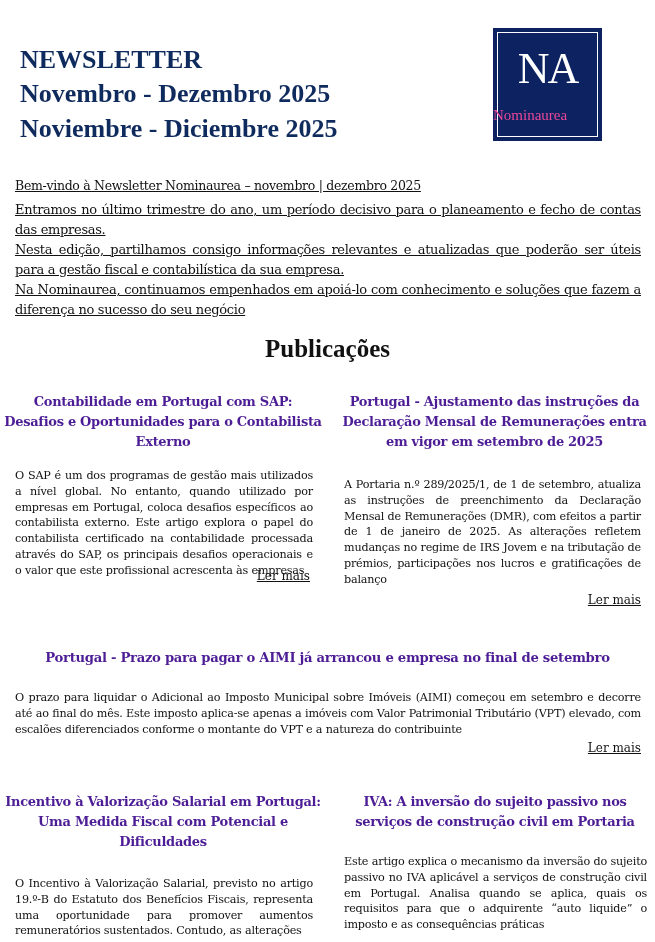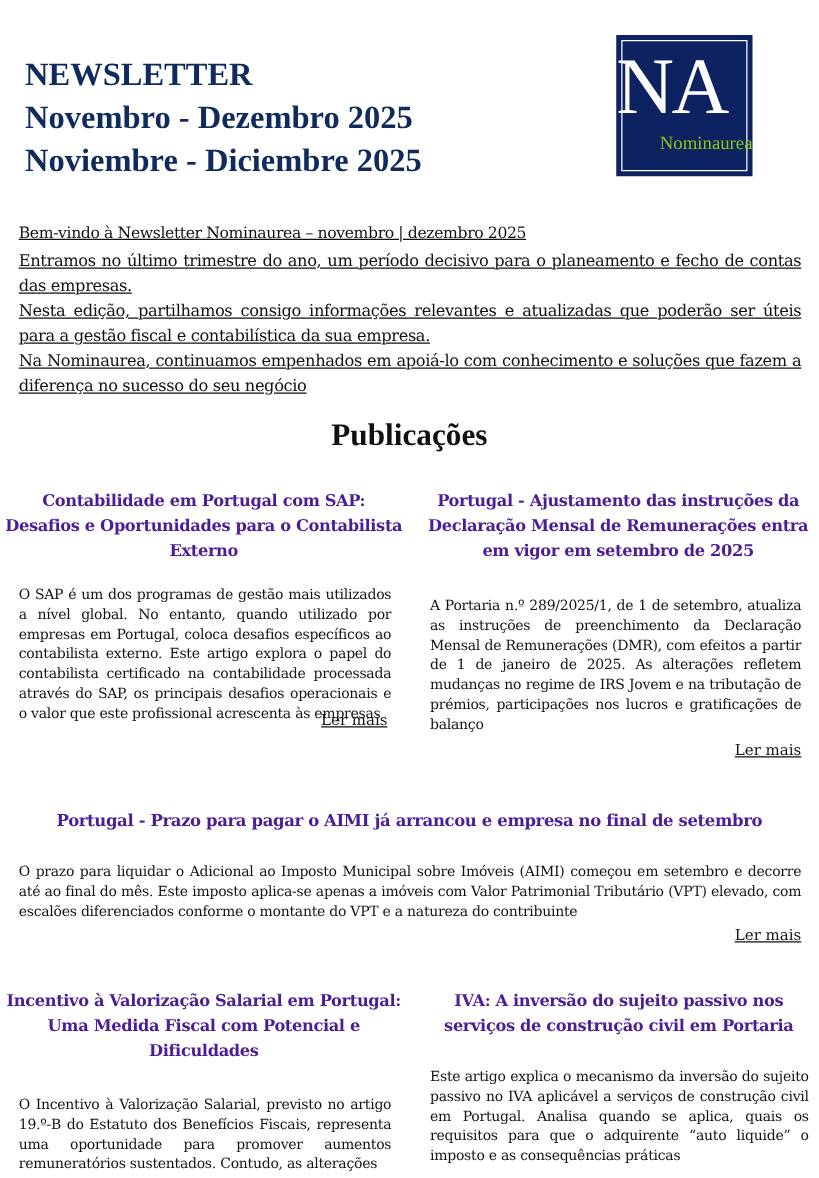--- a/index.html
+++ b/index.html
@@ -18,28 +18,28 @@
     .header-title .l2, .header-title .l3 { font-size: 26px; line-height: 35px; }
     .logo {
       position: absolute; left: 493px; top: 28px; width: 109px; height: 113px;
       background: #0d2361; box-sizing: border-box;
     }
     .logo-inner {
       position: absolute; left: 4px; top: 4px; right: 4px; bottom: 4px;
       border: 1.5px solid #ffffff; box-sizing: border-box;
     }
     .logo-na {
-      position: absolute; left: 0; right: 0; top: 6px; text-align: left;
+      position: absolute; left: 0; right: 0; top: 6px; text-align: center;
       font-family: "Liberation Serif", serif; color: #ffffff;
-      font-size: 64px; line-height: 70px; letter-spacing: -2px;
+      font-size: 44px; line-height: 70px; letter-spacing: -2px;
     }
     .logo-name {
-      position: absolute; left: 0; right: 0; top: 78px; text-align: right;
-      font-family: "Liberation Serif", serif; color: #84cc16;
-      font-size: 15px; line-height: 18px; padding-left: 23px;
+      position: absolute; left: 0; right: 0; top: 78px; text-align: left;
+      font-family: "Liberation Serif", serif; color: #ec4899;
+      font-size: 15px; line-height: 18px;
     }
     .intro {
       position: absolute; left: 15px; top: 176px; width: 626px;
       font-family: "DejaVu Serif", serif; font-size: 13px; color: #111; text-decoration: underline;
     }
     .intro .welcome { font-size: 12.5px; line-height: 20px; margin-bottom: 4px; letter-spacing: -0.3px; }
     .intro p { margin: 0; line-height: 20px; text-align: justify; letter-spacing: -0.3px; }
     .section-title {
       position: absolute; left: 0; width: 655px; top: 333px; text-align: center;
       font-family: "Liberation Serif", serif; font-weight: bold; font-size: 25px;

